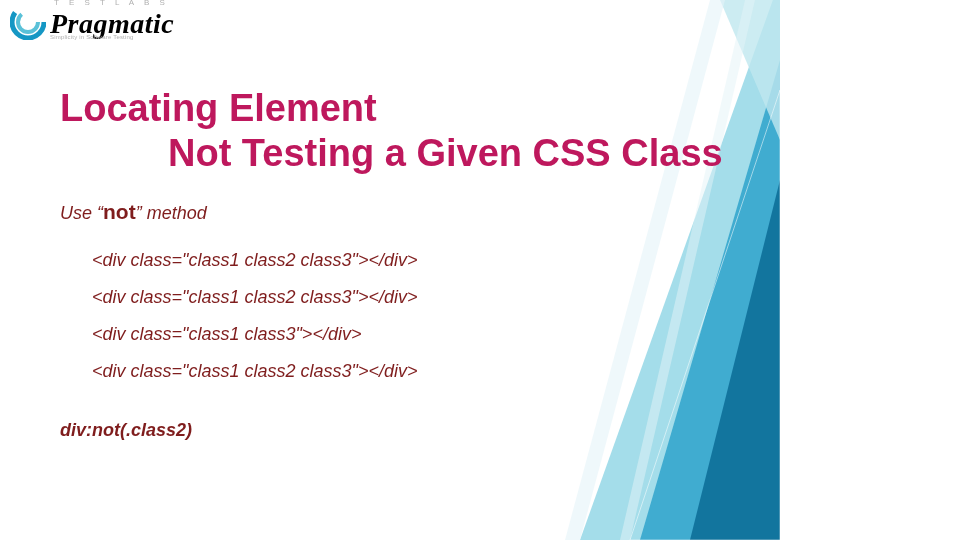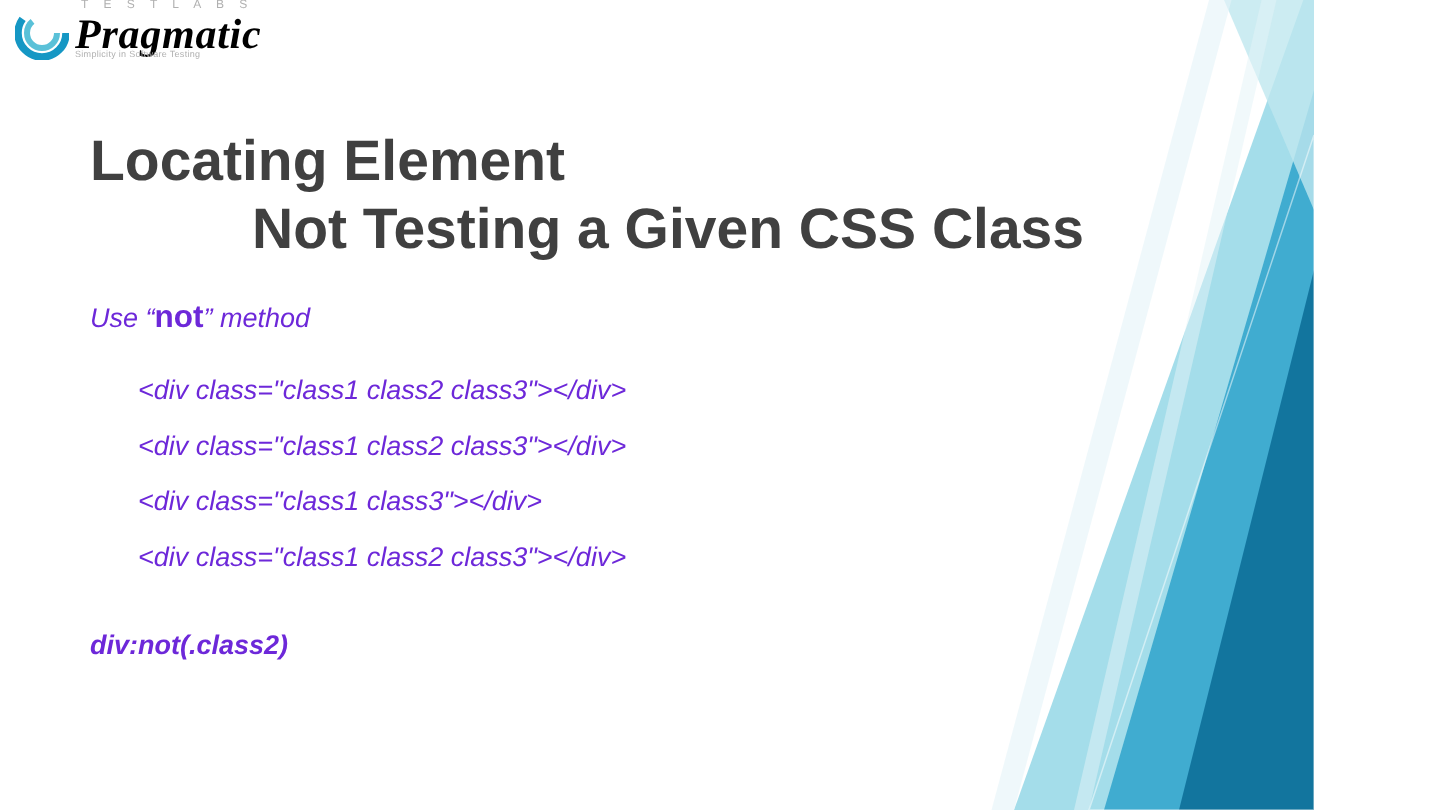--- a/index.html
+++ b/index.html
@@ -1,36 +1,36 @@
 <!DOCTYPE html>
 <html><head>
 <meta charset="utf-8">
 <style>
   * { margin: 0; padding: 0; box-sizing: border-box; }
   html, body { width: 960px; height: 540px; overflow: hidden; font-family: "Trebuchet MS", "Segoe UI", sans-serif; background: #fff; }
-  .slide { position: relative; width: 876px; height: 540px; background: #fff; }
+  .slide { position: relative; width: 780px; height: 540px; background: #fff; }
   
   
   .bg-decor { position: absolute; right: 0; top: 0; width: 260px; height: 540px; pointer-events: none; }
   
   
   .logo { position: absolute; left: 10px; top: 4px; display: flex; align-items: center; }
   .logo-swirl { width: 36px; height: 36px; border-radius: 50%; position: relative; margin-right: 4px; }
   .logo-swirl svg { width: 36px; height: 36px; }
   .logo-text { position: relative; }
   .logo-main { font-family: Georgia, serif; font-size: 28px; font-style: italic; font-weight: bold; color: #000; line-height: 0.75; letter-spacing: 0.5px; }
   .logo-sub { font-size: 6px; color: #b0b0b0; letter-spacing: 0.2px; }
   .logo-labs { font-size: 8px; color: #b0b0b0; letter-spacing: 4px; margin-left: 4px; position: relative; top: -6px; }
   
   
-  .title { position: absolute; left: 60px; top: 86px; font-family: "Trebuchet MS", sans-serif; font-weight: bold; color: #404040; font-size: 38px; line-height: 1.18; }
+  .title { position: absolute; left: 60px; top: 86px; font-family: "Trebuchet MS", sans-serif; font-weight: bold; color: #be185d; font-size: 38px; line-height: 1.18; }
   .title .line2 { padding-left: 108px; }
   
   
-  .body { position: absolute; left: 60px; top: 200px; font-size: 18px; font-style: italic; color: #6d28d9; }
+  .body { position: absolute; left: 60px; top: 200px; font-size: 18px; font-style: italic; color: #7f1d1d; }
   .use-line { font-size: 18px; }
   .use-not { font-weight: bold; font-size: 21px; font-style: normal; }
   
   .code-outer { margin-top: 18px; font-size: 18px; font-style: italic; }
   .code-inner { margin-left: 32px; margin-top: 8px; line-height: 2.05; }
   .code-line { white-space: pre; }
   .close-div { margin-top: 6px; }
   
   .selector { margin-top: 30px; font-size: 18px; font-weight: bold; }
 </style>

